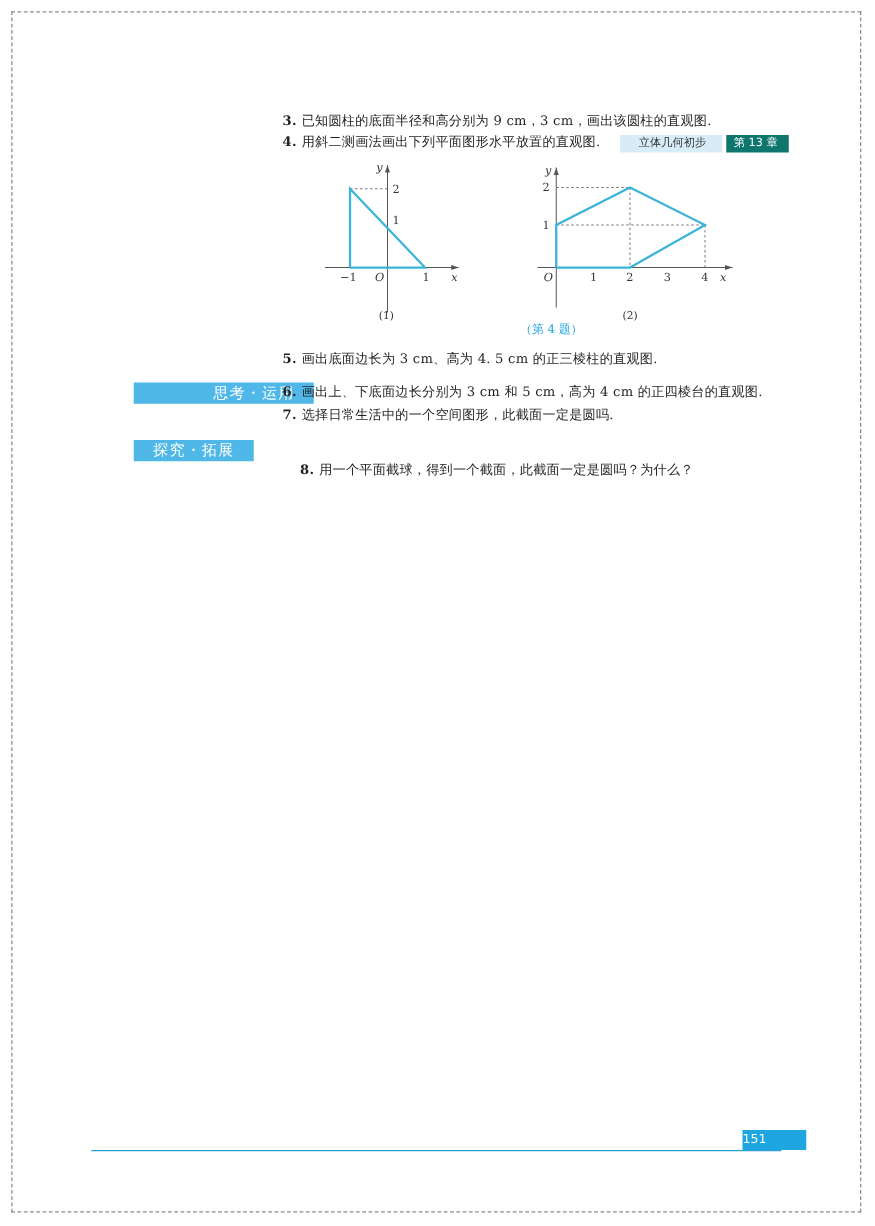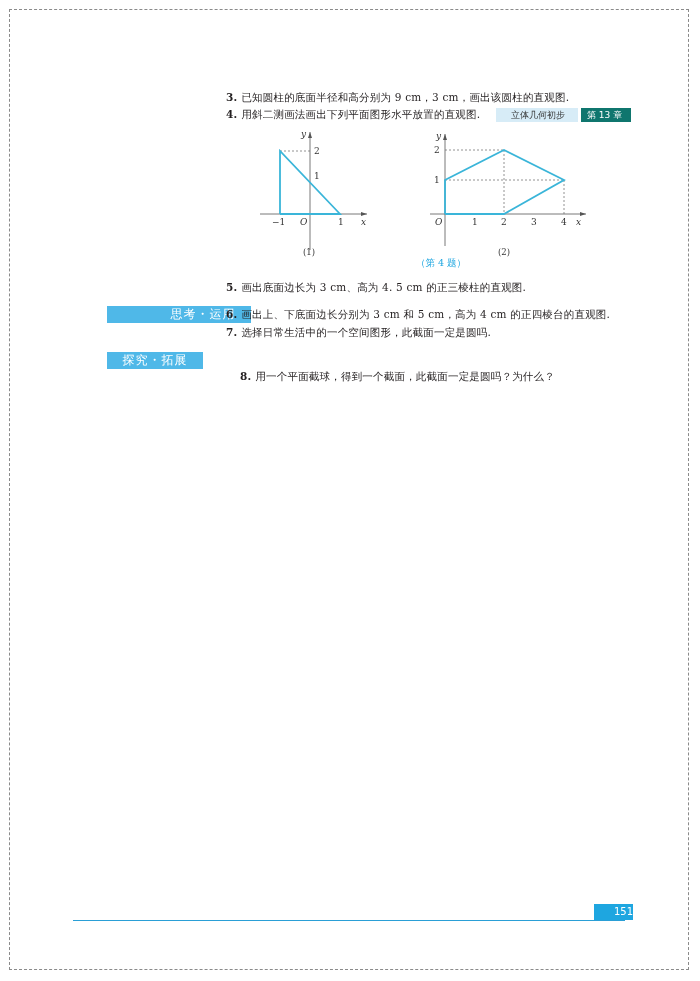--- a/index.html
+++ b/index.html
@@ -30,22 +30,22 @@
     font-family:"DejaVu Sans", sans-serif; font-size:12px; line-height:17px; text-align:center; letter-spacing:1px;
   }
   .figure { position:absolute; }
   .fig-caption {
     position:absolute; top:257px; left:416px; font-size:9.5px; color:#1ea6e0; font-family:"DejaVu Serif", serif;
   }
   .footer-line {
     position:absolute; left:73px; top:920px; width:552px; height:1px; background:#2a9fd6;
   }
   .page-number {
-    position:absolute; left:594px; top:904px; width:39px; height:16px; background:#1ea6e0; color:#fff;
-    font-family:"DejaVu Sans", sans-serif; font-size:10px; line-height:16px; text-align:right;
+    position:absolute; left:594px; top:904px; width:51px; height:16px; background:#1ea6e0; color:#fff;
+    font-family:"DejaVu Sans", sans-serif; font-size:10px; line-height:16px; text-align:left;
   }
   svg text { font-family:"DejaVu Serif", serif; }
 </style>
 </head>
 <body>
 
 <div class="page-border"></div>
 
 <div class="header-tag">
   <span class="topic">立体几何初步</span>

